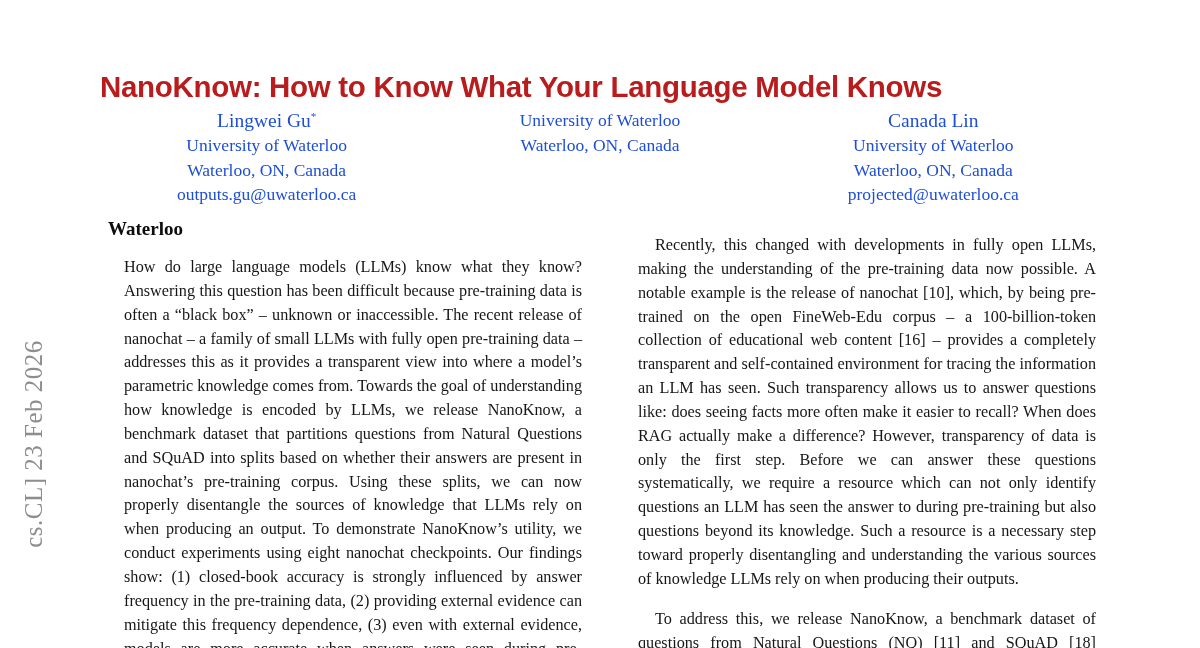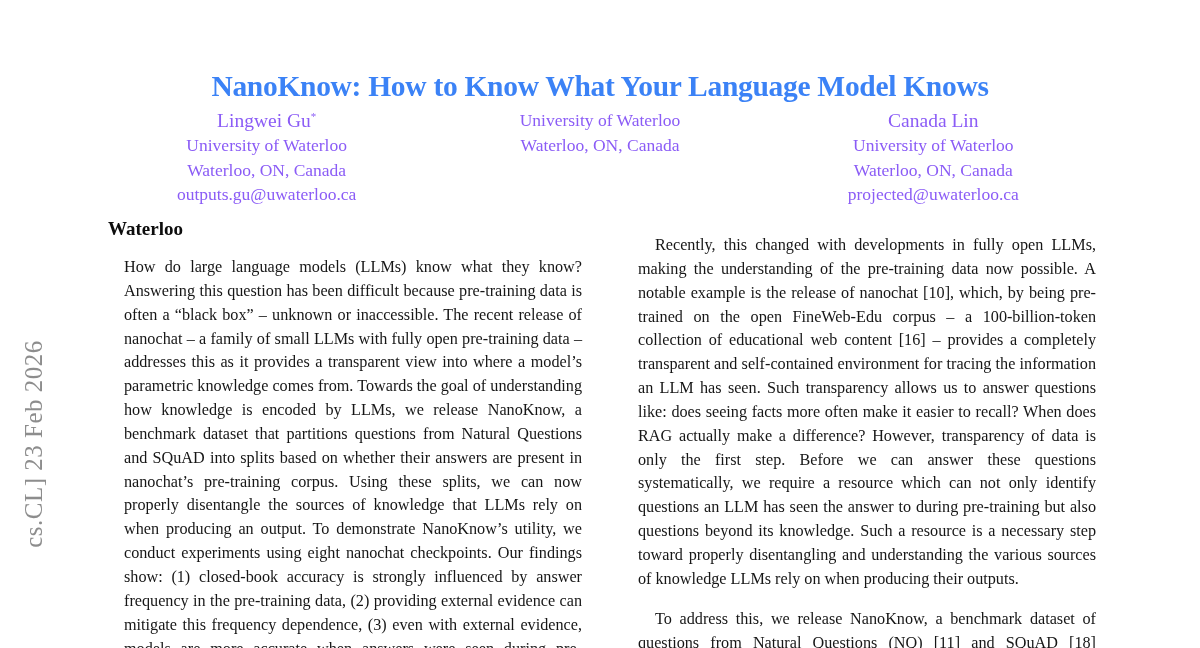--- a/index.html
+++ b/index.html
@@ -41,45 +41,45 @@
     top: 0;
     width: 1200px;
     height: 648px;
   }
 
   #title {
     position: absolute;
     left: 100px;
     top: 50px;
     width: 1000px;
-    text-align: center;
-    font-family: Liberation Serif, serif;
+    text-align: left;
+    font-family: Liberation Sans, sans-serif;
     font-weight: bold;
     font-size: 29.5px;
     letter-spacing: -0.3px;
-    color: #3b82f6;
+    color: #b91c1c;
     white-space: nowrap;
   }
 
   
   #authors {
     position: absolute;
     left: 100px;
     top: 108px;
     width: 1000px;
     display: flex;
     flex-direction: row;
   }
   .author-col {
     flex: 1 1 0;
     text-align: center;
     font-family: "Liberation Serif", serif;
     font-size: 17.5px;
     line-height: 24.5px;
-    color: #8b5cf6;
+    color: #1d4ed8;
   }
   .author-name {
     font-size: 19.5px;
     line-height: 25px;
   }
   .author-name sup {
     font-size: 11px;
     vertical-align: super;
     line-height: 0;
   }

